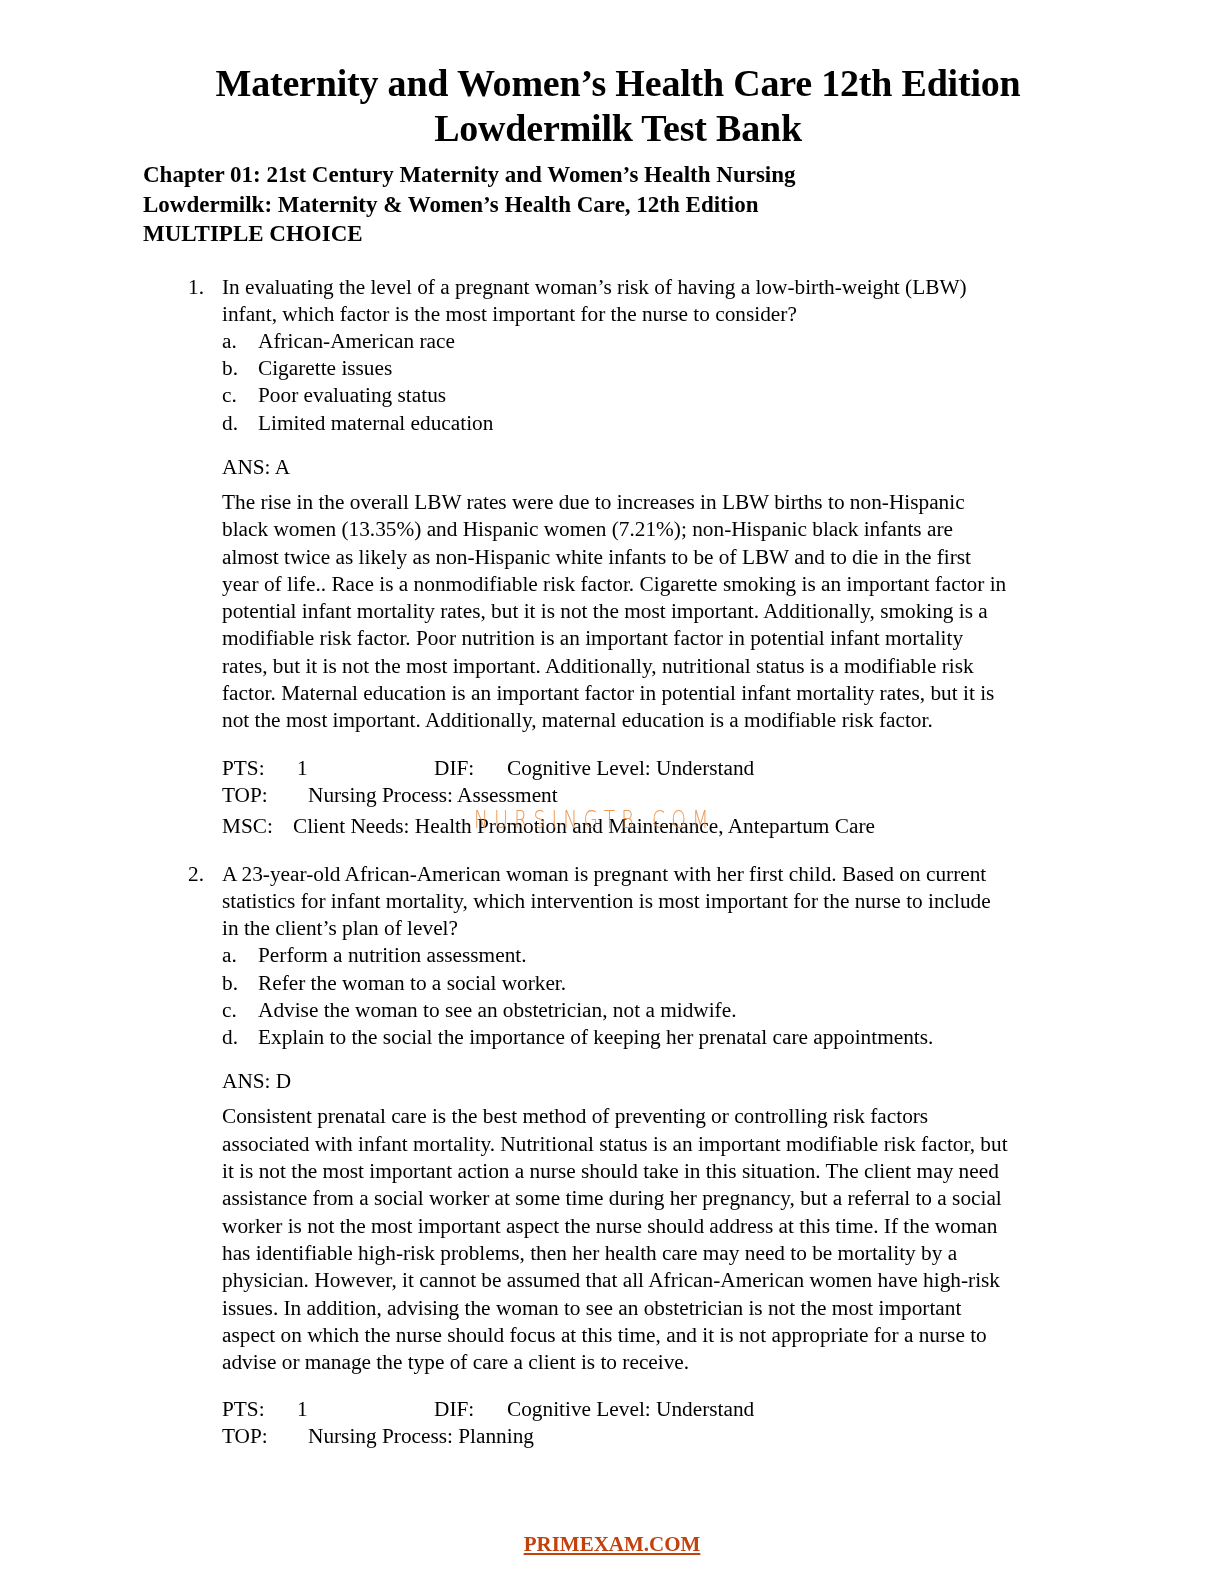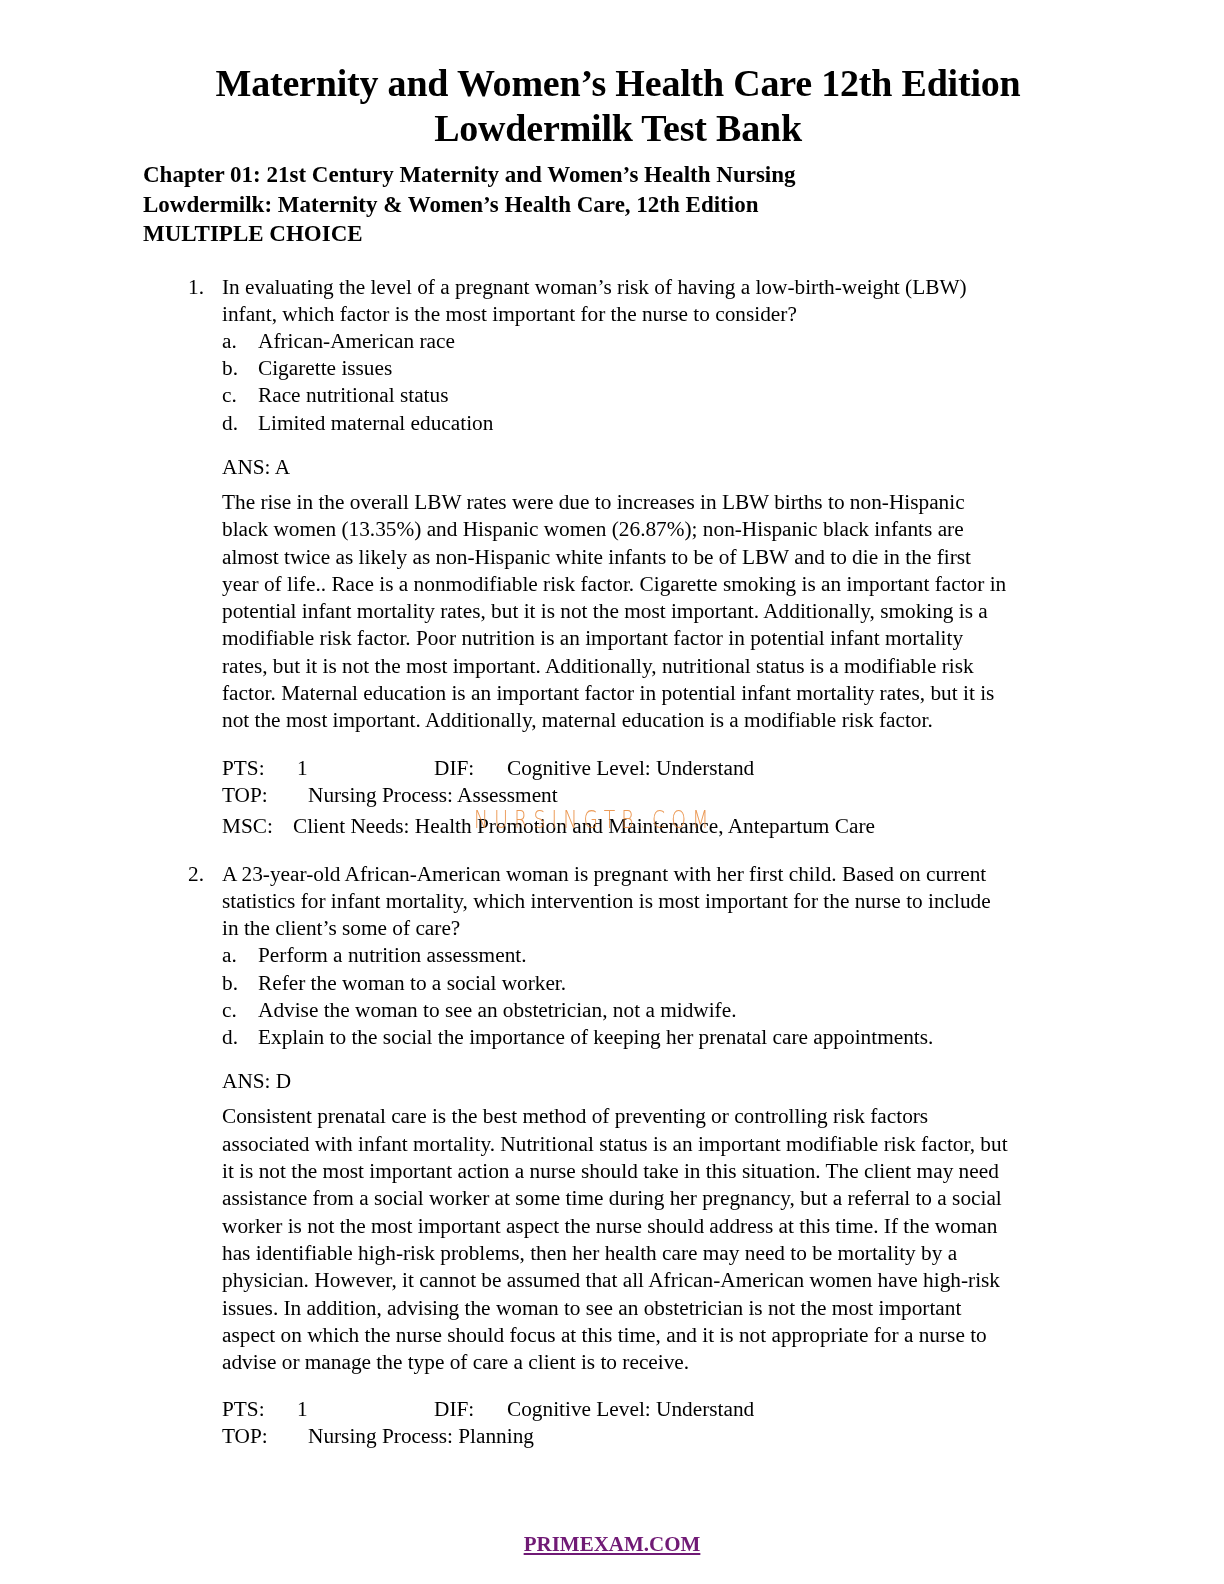--- a/index.html
+++ b/index.html
@@ -69,31 +69,31 @@
     <div>
       <div class="line optl" style="top:328px">a.</div>
       <div class="line optt" style="top:328px">African-American race</div>
     </div>
     <div>
       <div class="line optl" style="top:355px">b.</div>
       <div class="line optt" style="top:355px">Cigarette issues</div>
     </div>
     <div>
       <div class="line optl" style="top:382px">c.</div>
-      <div class="line optt" style="top:382px">Race nutritional status</div>
+      <div class="line optt" style="top:382px">Poor evaluating status</div>
     </div>
     <div>
       <div class="line optl" style="top:410px">d.</div>
       <div class="line optt" style="top:410px">Limited maternal education</div>
     </div>
 
     <div class="line ans" style="top:454px">ANS:  A</div>
     <div>
       <div class="line rat" style="top:481px">The rise in the overall LBW rates were due to increases in LBW births to non-Hispanic</div>
-      <div class="line rat" style="top:508px">black women (13.35%) and Hispanic women (26.87%); non-Hispanic black infants are</div>
+      <div class="line rat" style="top:508px">black women (13.35%) and Hispanic women (7.21%); non-Hispanic black infants are</div>
       <div class="line rat" style="top:536px">almost twice as likely as non-Hispanic white infants to be of LBW and to die in the first</div>
       <div class="line rat" style="top:563px">year of life.. Race is a nonmodifiable risk factor. Cigarette smoking is an important factor in</div>
       <div class="line rat" style="top:590px">potential infant mortality rates, but it is not the most important. Additionally, smoking is a</div>
       <div class="line rat" style="top:617px">modifiable risk factor. Poor nutrition is an important factor in potential infant mortality</div>
       <div class="line rat" style="top:645px">rates, but it is not the most important. Additionally, nutritional status is a modifiable risk</div>
       <div class="line rat" style="top:672px">factor. Maternal education is an important factor in potential infant mortality rates, but it is</div>
       <div class="line rat" style="top:699px">not the most important. Additionally, maternal education is a modifiable risk factor.</div>
     </div>
 
     <div>
@@ -109,21 +109,21 @@
   </div>
 
   <div class="watermark" style="color: rgb(232, 137, 58);">
     <span>NURSINGTB.COM</span>
   </div>
 
   <div class="q">
     <div class="line qnum" style="top:861px">2.</div>
     <div class="line stem" style="top:861px">A 23-year-old African-American woman is pregnant with her first child. Based on current</div>
     <div class="line stem" style="top:888px">statistics for infant mortality, which intervention is most important for the nurse to include</div>
-    <div class="line stem" style="top:915px">in the client’s some of care?</div>
+    <div class="line stem" style="top:915px">in the client’s plan of level?</div>
 
     <div>
       <div class="line optl" style="top:942px">a.</div>
       <div class="line optt" style="top:942px">Perform a nutrition assessment.</div>
     </div>
     <div>
       <div class="line optl" style="top:970px">b.</div>
       <div class="line optt" style="top:970px">Refer the woman to a social worker.</div>
     </div>
     <div>
@@ -152,16 +152,16 @@
     <div>
       <div class="line mlab" style="top:1396px">PTS:</div>
       <div class="line pv" style="top:1396px">1</div>
       <div class="line difl" style="top:1396px">DIF:</div>
       <div class="line difv" style="top:1396px">Cognitive Level: Understand</div>
       <div class="line mlab" style="top:1423px">TOP:</div>
       <div class="line topv" style="top:1423px">Nursing Process: Planning</div>
     </div>
   </div>
 
-  <div class="footer" style="color: #701a75;">
+  <div class="footer" style="color: #c2410c;">
     <span>PRIMEXAM.COM</span>
   </div>
 </div>
 
 </body></html>

